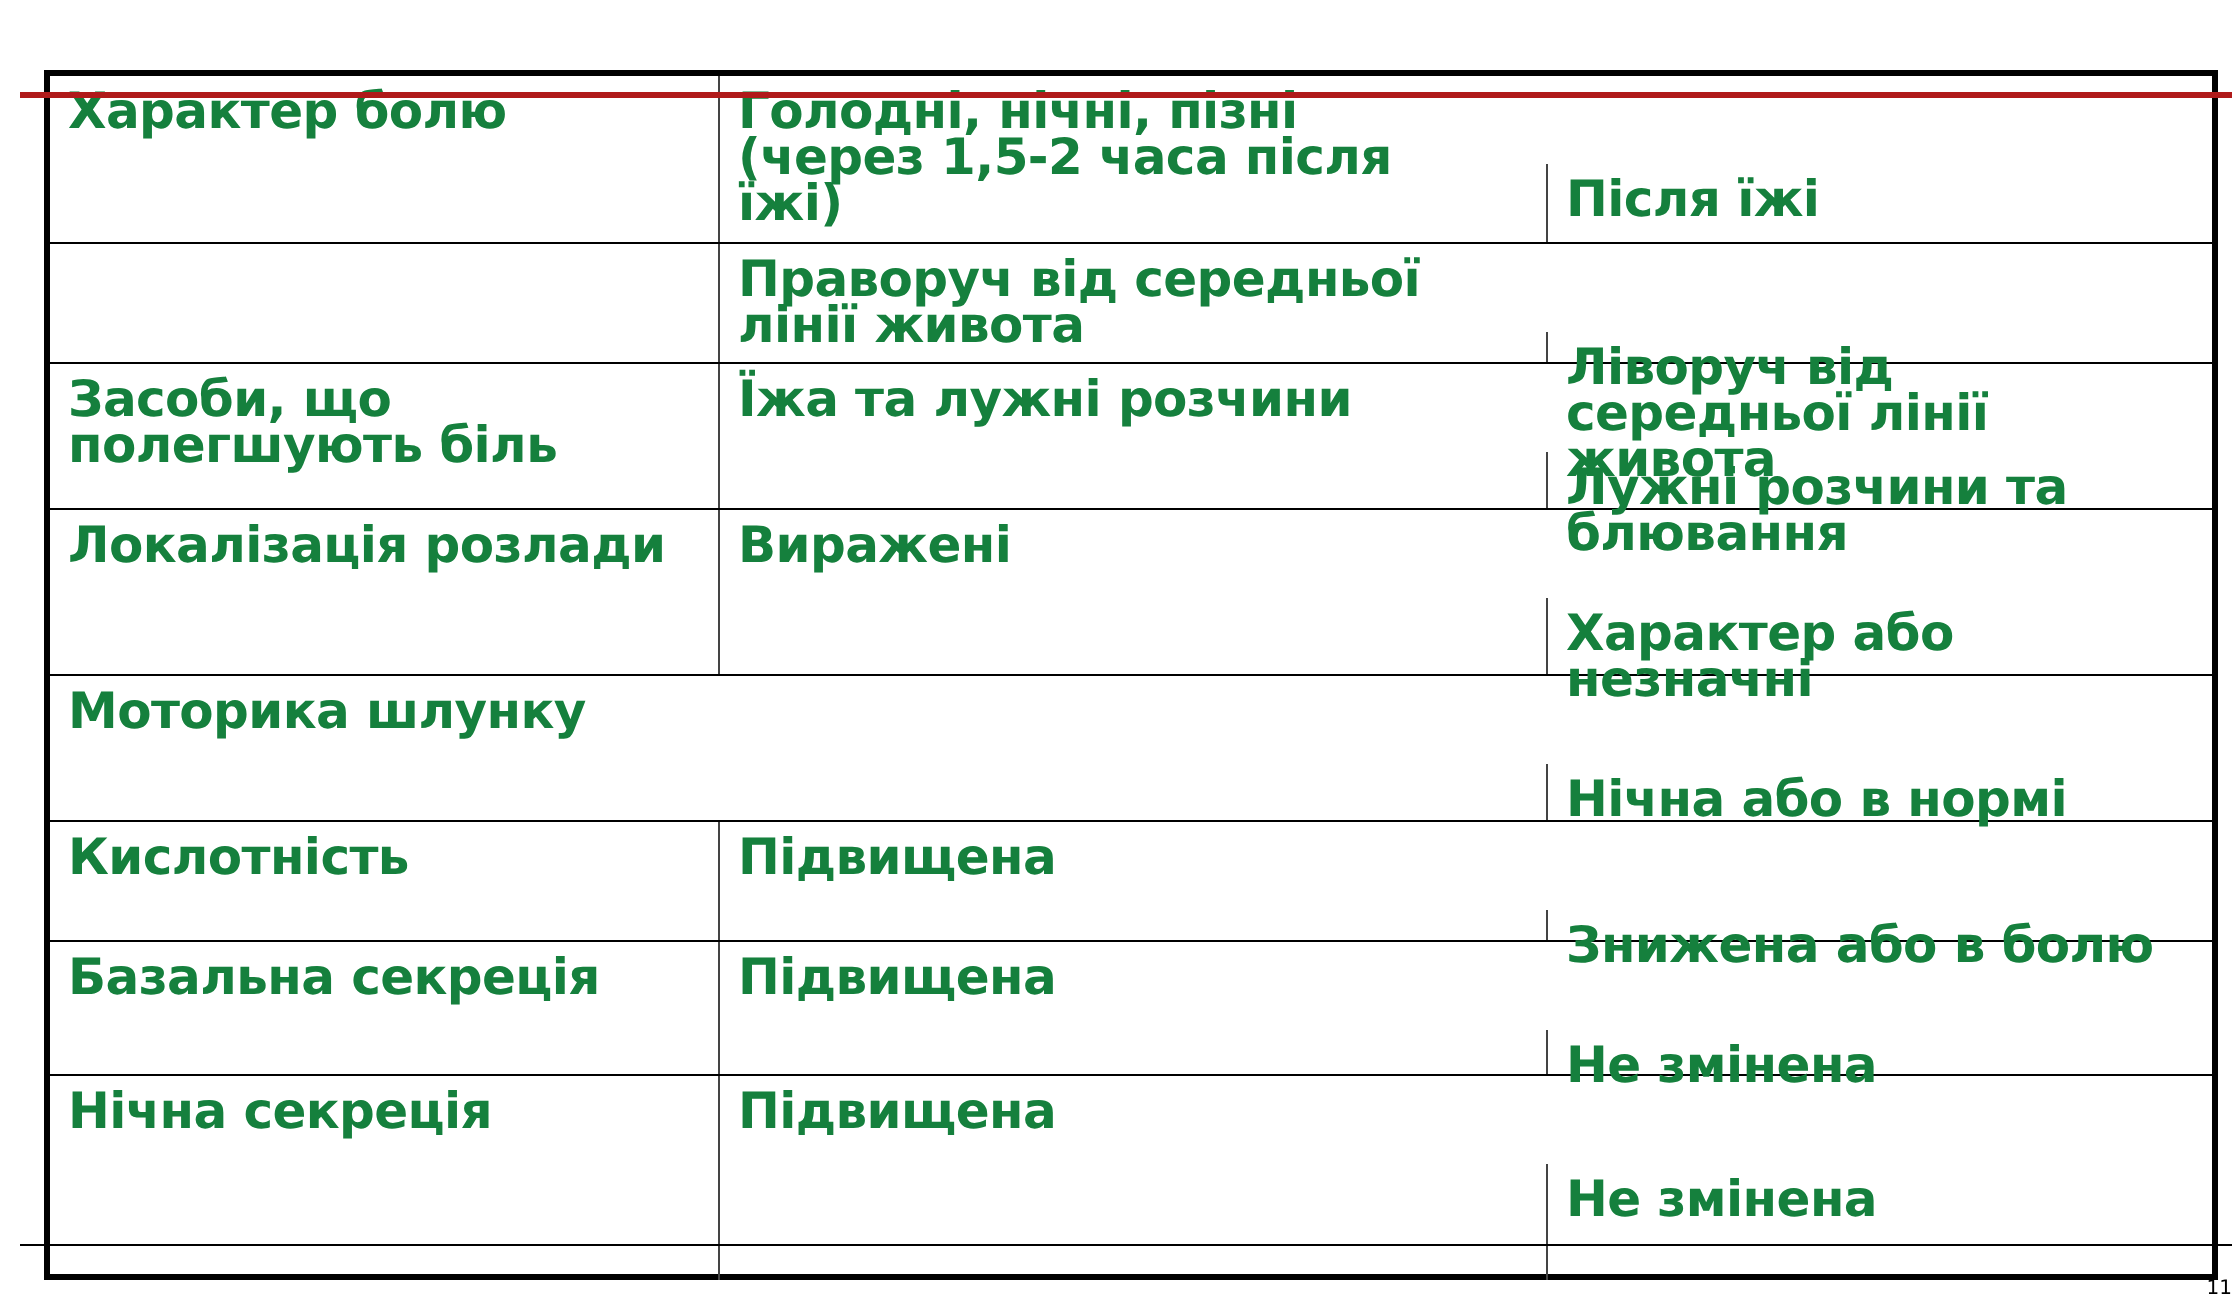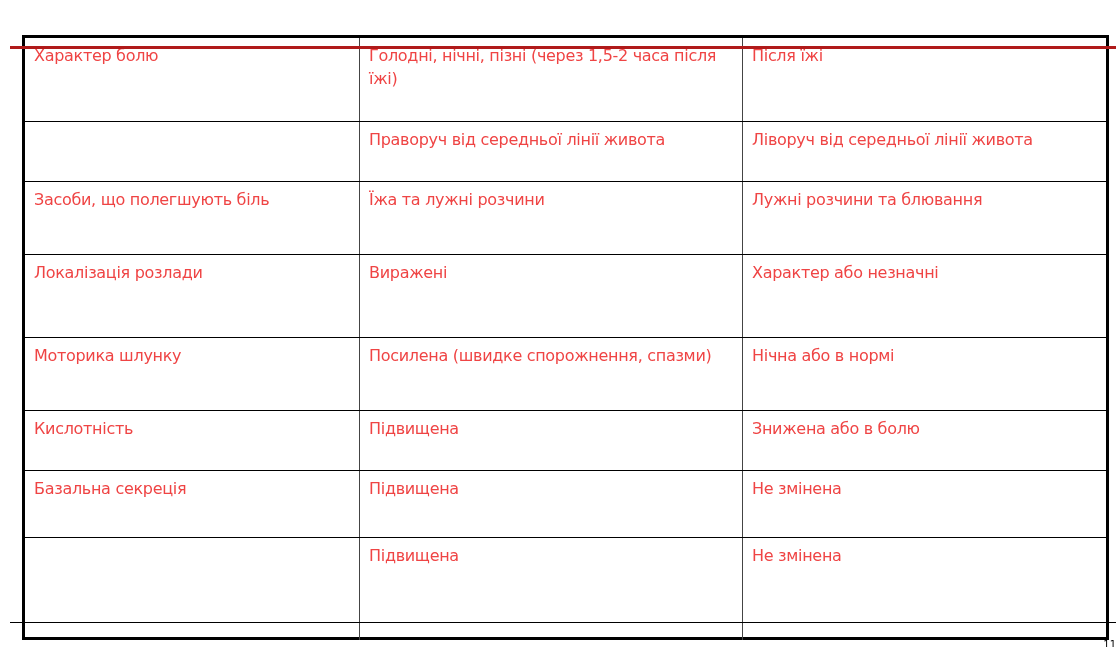--- a/index.html
+++ b/index.html
@@ -2,24 +2,24 @@
 <html><head>
 <meta charset="utf-8">
 <style>
   html, body { margin:0; padding:0; }
   body { width:1116px; height:647px; background:#ffffff; position:relative; overflow:hidden;
          font-family:"DejaVu Sans", sans-serif; }
   .tbl { position:absolute; left:22px; top:35px; width:1087px; height:605px;
          border:3px solid #000; box-sizing:border-box; }
   .row { position:absolute; left:0; right:0; border-bottom:1.5px solid #000; box-sizing:border-box; }
   .cell { position:absolute; top:0; bottom:0; box-sizing:border-box; padding:6px 8px 0 9px;
-          font-weight:normal; font-size:16px; line-height:23px; color:#ef4444; letter-spacing:-0.3px; }
+          font-weight:bold; font-size:25px; line-height:23px; color:#15803d; letter-spacing:-0.3px; }
   .c0 { left:0; width:334px; }
   .c1 { left:334px; width:383px; border-left:1.5px solid #444; }
-  .c2 { left:717px; width:323px; border-left:1.5px solid #444; }
+  .c2 { left:748px; width:323px; border-left:1.5px solid #444;margin-top:44px; }
   .redline { position:absolute; left:10px; width:1106px; top:46px; height:3px; background:#b01a1a; }
   .hline { position:absolute; left:10px; width:1106px; top:622px; height:1px; background:#000; }
   .pagenum { position:absolute; right:0; top:640px; font-size:10px; color:#000; line-height:10px; }
 </style>
 </head>
 <body>
 
 <div class="tbl">
   <div class="row" style="top:0;height:84px">
     <div class="cell c0">Характер болю</div>
@@ -35,34 +35,34 @@
     <div class="cell c1">Їжа та лужні розчини</div>
     <div class="cell c2">Лужні  розчини та блювання</div>
   </div>
   <div class="row" style="top:217px;height:83px">
     <div class="cell c0">Локалізація розлади</div>
     <div class="cell c1">Виражені</div>
     <div class="cell c2">Характер або незначні</div>
   </div>
   <div class="row" style="top:300px;height:73px">
     <div class="cell c0">Моторика шлунку</div>
-    <div class="cell c1">Посилена (швидке спорожнення, спазми)</div>
     <div class="cell c2">Нічна або в нормі</div>
   </div>
   <div class="row" style="top:373px;height:60px">
     <div class="cell c0">Кислотність</div>
     <div class="cell c1">Підвищена</div>
     <div class="cell c2">Знижена або в болю</div>
   </div>
   <div class="row" style="top:433px;height:67px">
     <div class="cell c0">Базальна секреція</div>
     <div class="cell c1">Підвищена</div>
     <div class="cell c2">Не змінена</div>
   </div>
   <div class="row" style="top:500px;height:102px;border-bottom:none">
+    <div class="cell c0">Нічна секреція</div>
     <div class="cell c1">Підвищена</div>
     <div class="cell c2">Не змінена</div>
   </div>
 </div>
 
 <div class="redline"></div>
 <div class="hline"></div>
 <div class="pagenum">11</div>
 
 </body></html>

